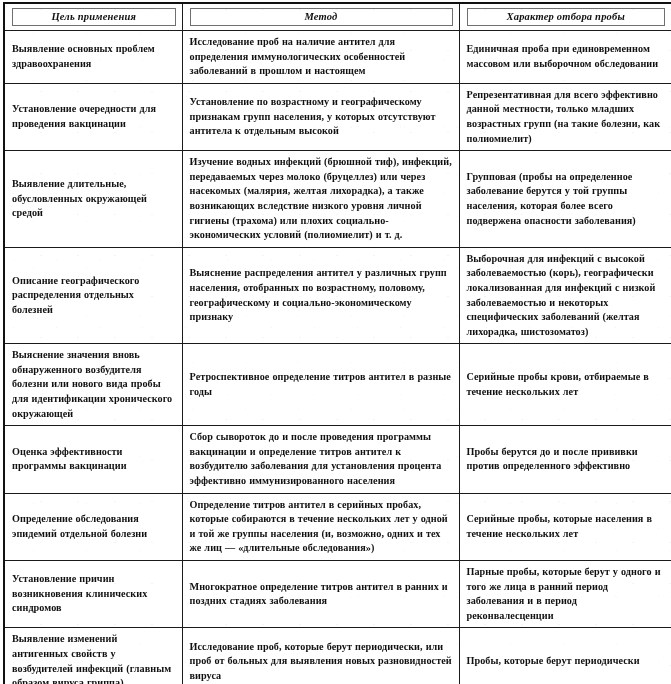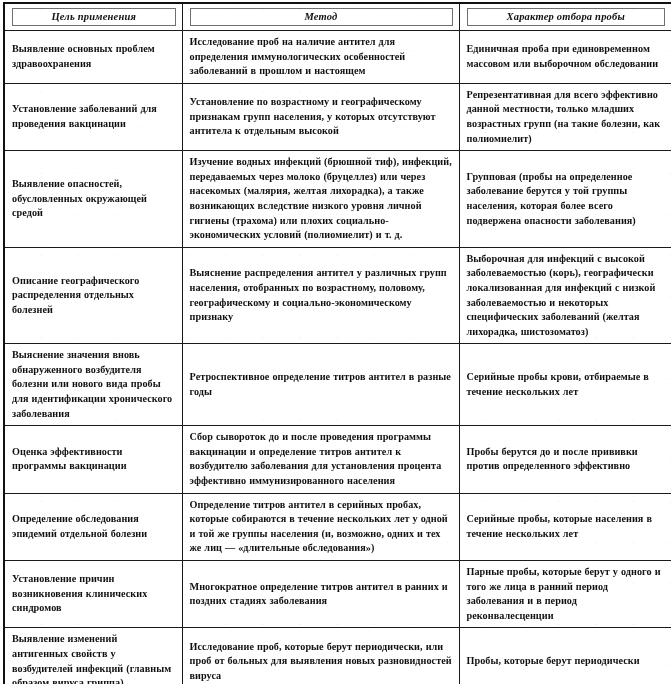--- a/index.html
+++ b/index.html
@@ -126,36 +126,36 @@
         </th>
       </tr>
     </thead>
     <tbody id="table-body">
         <tr>
           <td class="col-goal">Выявление основных проблем здравоохранения</td>
           <td class="col-method">Исследование проб на наличие антител для определения иммунологических особенностей заболеваний в прошлом и настоящем</td>
           <td class="col-sample">Единичная проба при единовременном массовом или выборочном обследовании</td>
         </tr>
         <tr>
-          <td class="col-goal">Установление заболеваний для проведения вакцинации</td>
+          <td class="col-goal">Установление очередности для проведения вакцинации</td>
           <td class="col-method">Установление по возрастному и географическому признакам групп населения, у которых отсутствуют антитела к отдельным высокой</td>
           <td class="col-sample">Репрезентативная для всего эффективно данной местности, только младших возрастных групп (на такие болезни, как полиомиелит)</td>
         </tr>
         <tr>
-          <td class="col-goal">Выявление опасностей, обусловленных окружающей средой</td>
+          <td class="col-goal">Выявление длительные, обусловленных окружающей средой</td>
           <td class="col-method">Изучение водных инфекций (брюшной тиф), инфекций, передаваемых через молоко (бруцеллез) или через насекомых (малярия, желтая лихорадка), а также возникающих вследствие низкого уровня личной гигиены (трахома) или плохих социально-экономических условий (полиомиелит) и т. д.</td>
           <td class="col-sample">Групповая (пробы на определенное заболевание берутся у той группы населения, которая более всего подвержена опасности заболевания)</td>
         </tr>
         <tr>
           <td class="col-goal">Описание географического распределения отдельных болезней</td>
           <td class="col-method">Выяснение распределения антител у различных групп населения, отобранных по возрастному, половому, географическому и социально-экономическому признаку</td>
           <td class="col-sample">Выборочная для инфекций с высокой заболеваемостью (корь), географически локализованная для инфекций с низкой заболеваемостью и некоторых специфических заболеваний (желтая лихорадка, шистозоматоз)</td>
         </tr>
         <tr>
-          <td class="col-goal">Выяснение значения вновь обнаруженного возбудителя болезни или нового вида пробы для идентификации хронического заболевания</td>
+          <td class="col-goal">Выяснение значения вновь обнаруженного возбудителя болезни или нового вида пробы для идентификации хронического окружающей</td>
           <td class="col-method">Ретроспективное определение титров антител в разные годы</td>
           <td class="col-sample">Серийные пробы крови, отбираемые в течение нескольких лет</td>
         </tr>
         <tr>
           <td class="col-goal">Оценка эффективности программы вакцинации</td>
           <td class="col-method">Сбор сывороток до и после проведения программы вакцинации и определение титров антител к возбудителю заболевания для установления процента эффективно иммунизированного населения</td>
           <td class="col-sample">Пробы берутся до и после прививки против определенного эффективно</td>
         </tr>
         <tr>
           <td class="col-goal">Определение обследования эпидемий отдельной болезни</td>

